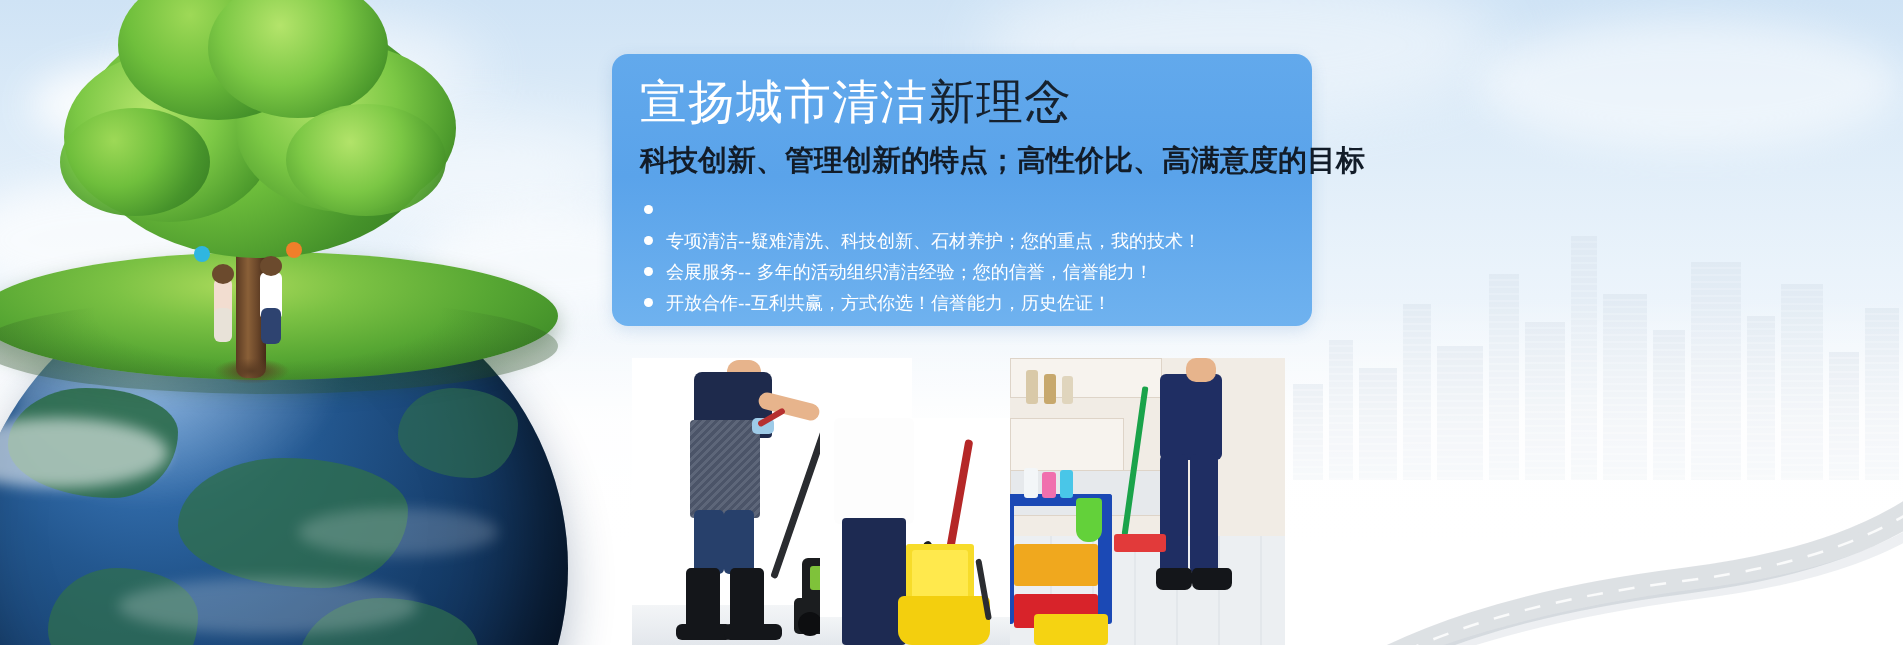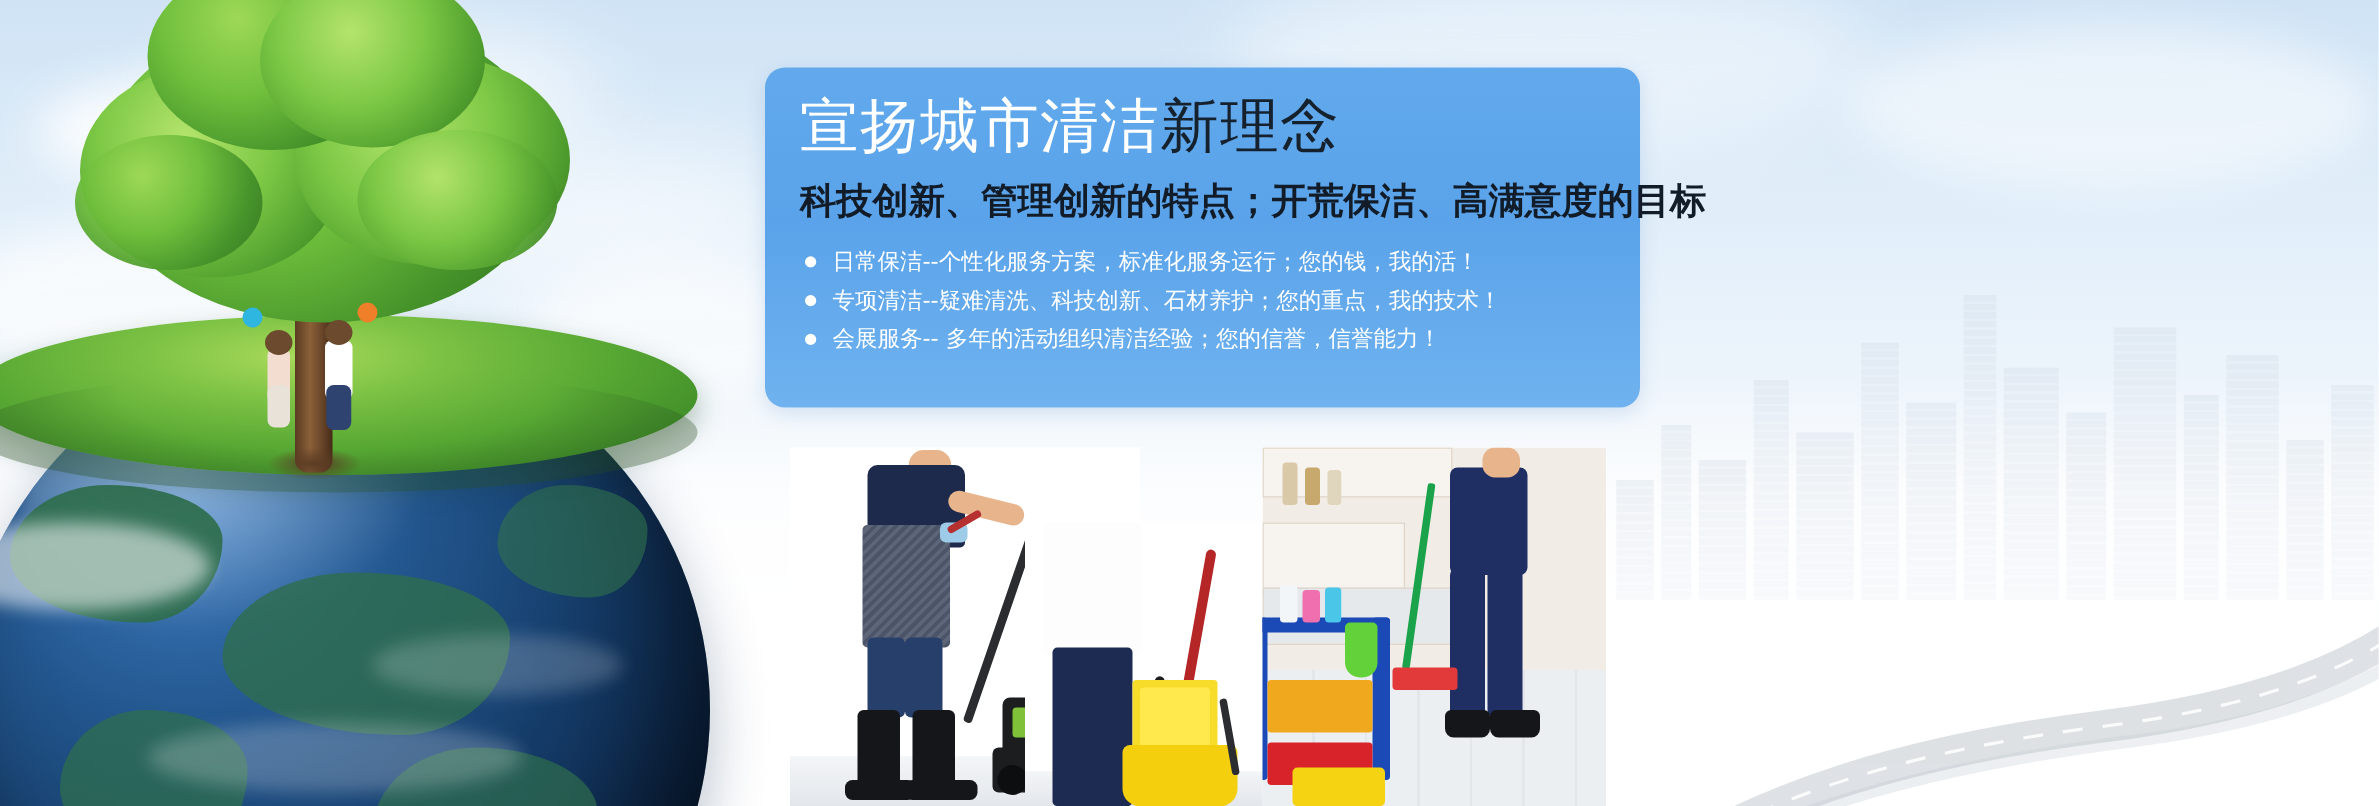--- a/index.html
+++ b/index.html
@@ -212,34 +212,37 @@
     <div class="kid" style="left:226px;top:98px;width:16px;height:16px;border-radius:50%;background:#2fb6e0;"></div>
     <div class="kid" style="left:318px;top:94px;width:16px;height:16px;border-radius:50%;background:#f07f2a;"></div>
   </div>
 
   <div class="panel">
 
     <div class="panel-title">
       <span class="t-white">宣扬城市清洁</span><span class="t-dark">新理念</span>
     </div>
 
-    <div class="panel-sub">科技创新、管理创新的特点；开荒保洁、高满意度的目标</div>
+    <div class="panel-sub">科技创新、管理创新的特点；高性价比、高满意度的目标</div>
 
     <div class="bullets">
       <div class="bullet">
         <span class="dot"></span>
-        <span class="btext">日常保洁--个性化服务方案，标准化服务运行；您的钱，我的活！</span>
       </div>
       <div class="bullet">
         <span class="dot"></span>
         <span class="btext">专项清洁--疑难清洗、科技创新、石材养护；您的重点，我的技术！</span>
       </div>
       <div class="bullet">
         <span class="dot"></span>
         <span class="btext">会展服务-- 多年的活动组织清洁经验；您的信誉，信誉能力！</span>
+      </div>
+      <div class="bullet">
+        <span class="dot"></span>
+        <span class="btext">开放合作--互利共赢，方式你选！信誉能力，历史佐证！</span>
       </div>
     </div>
   </div>
 
   <div class="photo ph1">
     <div class="floor" style="height:40px;"></div>
 
     <div class="skin" style="left:95px;top:2px;width:34px;height:26px;border-radius:12px;"></div>
     <div class="shirt" style="left:62px;top:14px;width:78px;height:66px;"></div>
     <div class="skin" style="left:126px;top:40px;width:62px;height:17px;border-radius:9px;transform:rotate(14deg);"></div>

